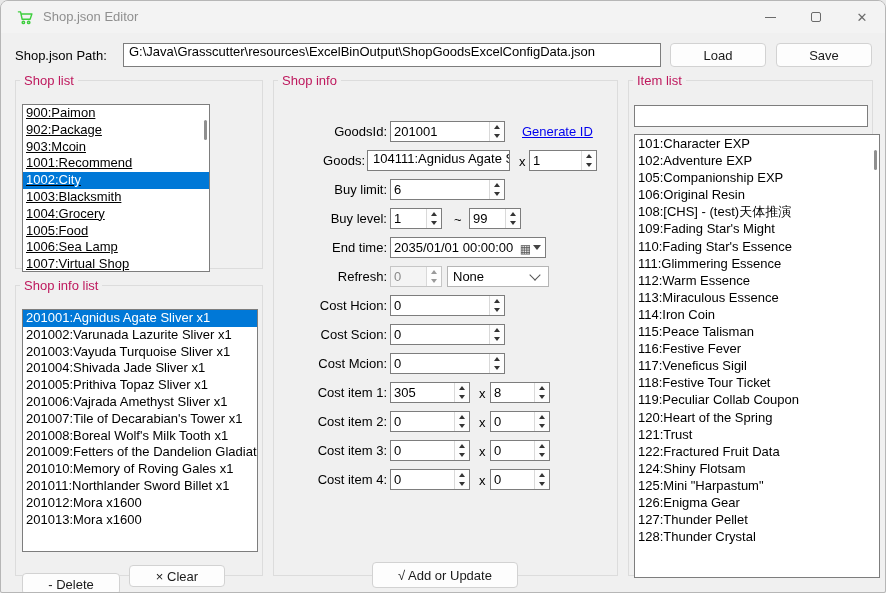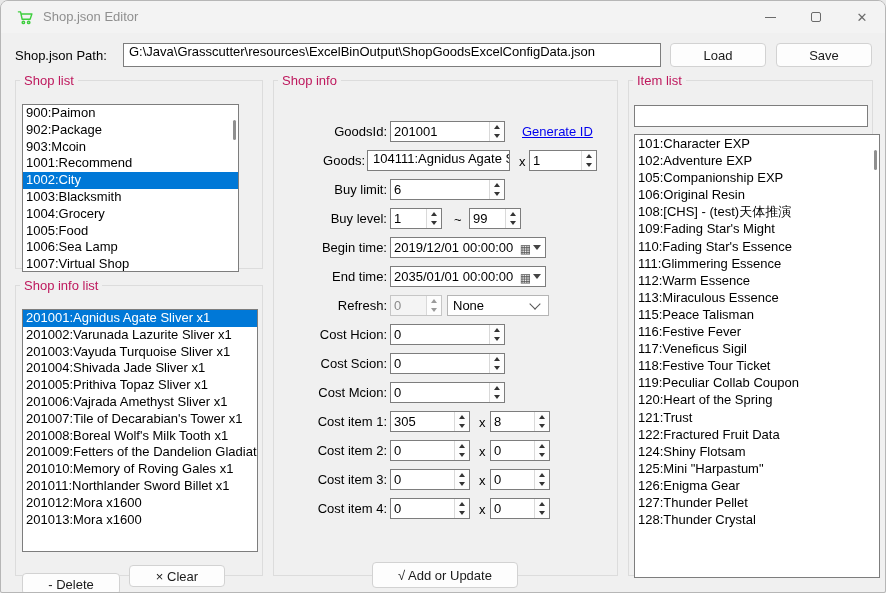--- a/index.html
+++ b/index.html
@@ -34,21 +34,21 @@
   
   fieldset { position:absolute; border:1px solid #dcdcdc; background:transparent; }
   legend { font-size:13px; color:#be185d; padding:0 4px; margin-left:4px; }
   #shop-list-group      { left:14px;  top:72px;  width:248px; height:196px; }
   #shop-info-list-group { left:14px;  top:277px; width:248px; height:298px; }
   #shop-info-group      { left:272px; top:72px;  width:345px; height:503px; }
   #item-list-group      { left:627px; top:72px;  width:245px; height:503px; }
 
   
   .listbox { position:absolute; background:#fff; border:1px solid #7d7d7d; overflow:hidden; }
-  #shop-listbox      { left:6px; top:16px; width:217px; height:168px; }
+  #shop-listbox      { left:6px; top:16px; width:188px; height:168px;text-decoration:underline; }
   #shop-info-listbox { left:6px; top:16px; width:236px; height:243px; }
   #item-listbox      { left:5px; top:46px; width:246px; height:444px; }
   .list-item { font-size:13px; line-height:16.8px; height:16.8px; padding-left:3px;
                white-space:nowrap; overflow:hidden; color:#000; }
   #item-listbox .list-item { line-height:17.1px; height:17.1px; }
   .list-item.selected { background:#0078d7; color:#fff; }
   .vthumb { position:absolute; right:2px; width:3px; border-radius:2px; background:#8f8f8f; }
 
   
   .rows { position:absolute; left:8px; right:8px; top:33px; }
@@ -213,28 +213,20 @@
         <span class="inline-x" style="left:172px;">~</span>
         <div class="spin abs" style="left:187px;width:52px;">
           <span class="spin-val">99</span>
           <span class="spin-btns">
               <i class="spin-up"></i>
               <i class="spin-dn"></i>
             </span>
         </div>
       </div>
 
-      <div class="row">
-        <span class="flabel">Begin time:</span>
-        <div class="datebox abs" style="left:108px;width:156px;">
-          <span class="date-val">2019/12/01 00:00:00</span>
-          <span class="cal-icon"></span>
-          <span class="drop-arrow"></span>
-        </div>
-      </div>
 
       <div class="row">
         <span class="flabel">End time:</span>
         <div class="datebox abs" style="left:108px;width:156px;">
           <span class="date-val">2035/01/01 00:00:00</span>
           <span class="cal-icon"></span>
           <span class="drop-arrow"></span>
         </div>
       </div>
 
@@ -376,20 +368,21 @@
     <div class="list-item">101:Character EXP</div>
         <div class="list-item">102:Adventure EXP</div>
         <div class="list-item">105:Companionship EXP</div>
         <div class="list-item">106:Original Resin</div>
         <div class="list-item">108:[CHS] - (test)天体推演</div>
         <div class="list-item">109:Fading Star's Might</div>
         <div class="list-item">110:Fading Star's Essence</div>
         <div class="list-item">111:Glimmering Essence</div>
         <div class="list-item">112:Warm Essence</div>
         <div class="list-item">113:Miraculous Essence</div>
+        <div class="list-item">114:Iron Coin</div>
         <div class="list-item">115:Peace Talisman</div>
         <div class="list-item">116:Festive Fever</div>
         <div class="list-item">117:Veneficus Sigil</div>
         <div class="list-item">118:Festive Tour Ticket</div>
         <div class="list-item">119:Peculiar Collab Coupon</div>
         <div class="list-item">120:Heart of the Spring</div>
         <div class="list-item">121:Trust</div>
         <div class="list-item">122:Fractured Fruit Data</div>
         <div class="list-item">124:Shiny Flotsam</div>
         <div class="list-item">125:Mini "Harpastum"</div>

